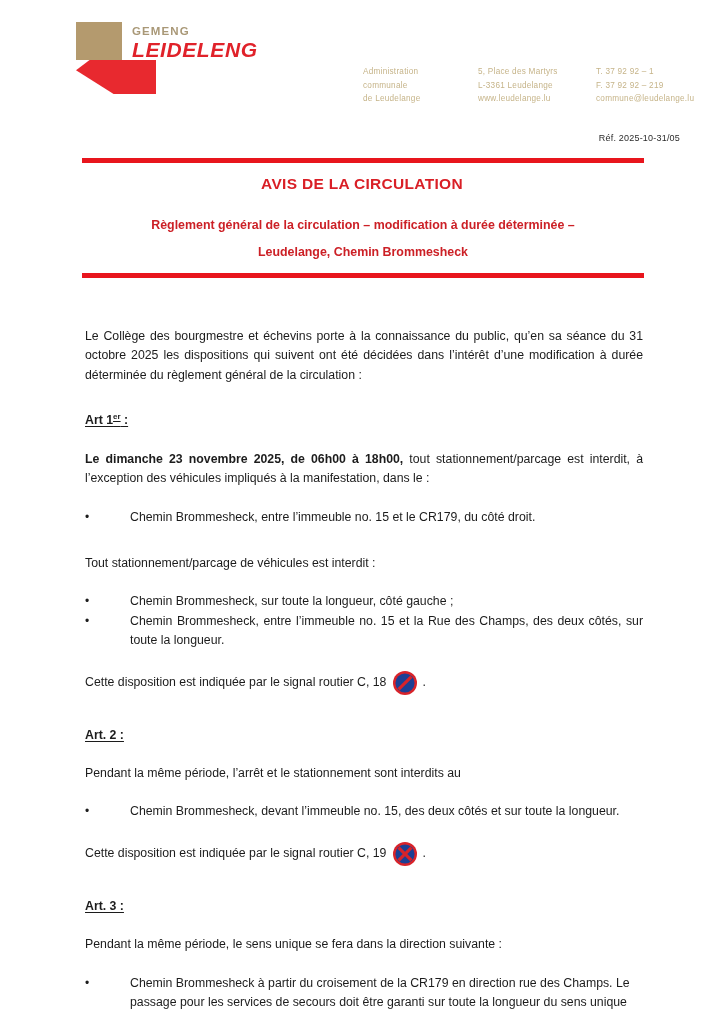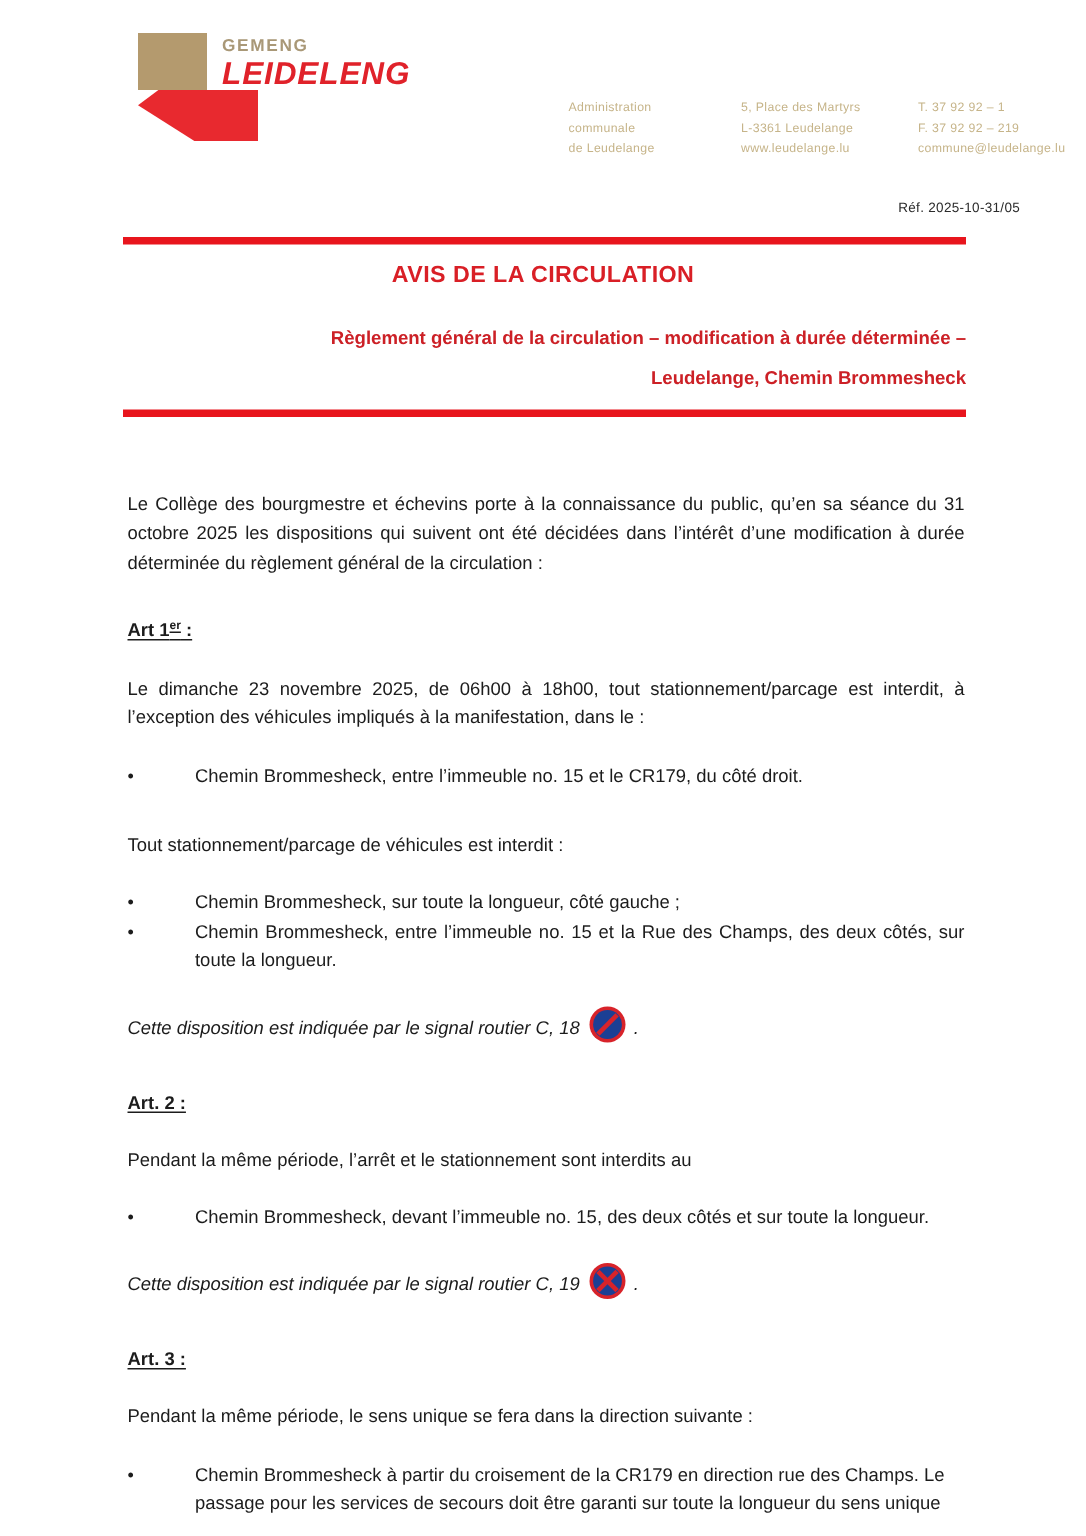--- a/index.html
+++ b/index.html
@@ -18,21 +18,21 @@
   .page {
     position: absolute;
     inset: 0;
     background: #ffffff;
   }
 
   
   .header {
     position: absolute;
     top: 0;
-    left: 16px;
+    left: 0;
     right: 0;
     height: 130px;
   }
   .logo-block {
     position: absolute;
     left: 76px;
     top: 22px;
     width: 235px;
     height: 80px;
   }
@@ -126,21 +126,21 @@
     color: #d91f26;
     font-weight: 700;
     font-size: 15.5px;
     letter-spacing: 0.3px;
   }
   .title-sub {
     position: absolute;
     left: 82px;
     width: 562px;
     top: 212px;
-    text-align: right;
+    text-align: center;
     color: #cc2026;
     font-weight: 700;
     font-size: 12.4px;
     line-height: 27px;
   }
 
   
   .body-area {
     position: absolute;
     left: 85px;
@@ -177,27 +177,25 @@
     font-size: 12px;
     line-height: 19.4px;
   }
   .bullet-text {
     flex: 1 1 auto;
     text-align: justify;
     line-height: 19.4px;
   }
   .bullet-text.nojust { text-align: left; }
 
-  .bold { font-weight: 400; }
+  .bold { font-weight: 700; }
 
   .signal-line {
     display: flex;
-    align-items: center;
     line-height: 19.4px;
-    font-style: italic;
   }
   .sign {
     display: inline-block;
     width: 26px;
     height: 26px;
     margin: 0 4px 0 6px;
     position: relative;
     top: -3px;
   }
   .sign svg { display: block; }

